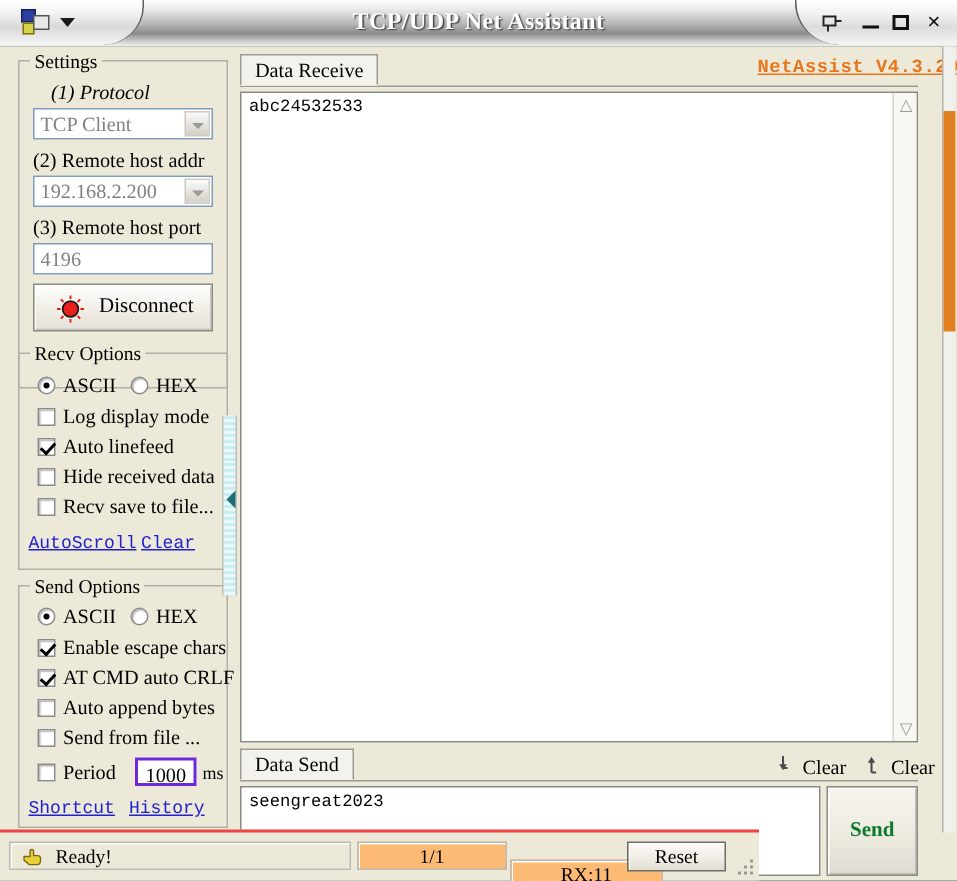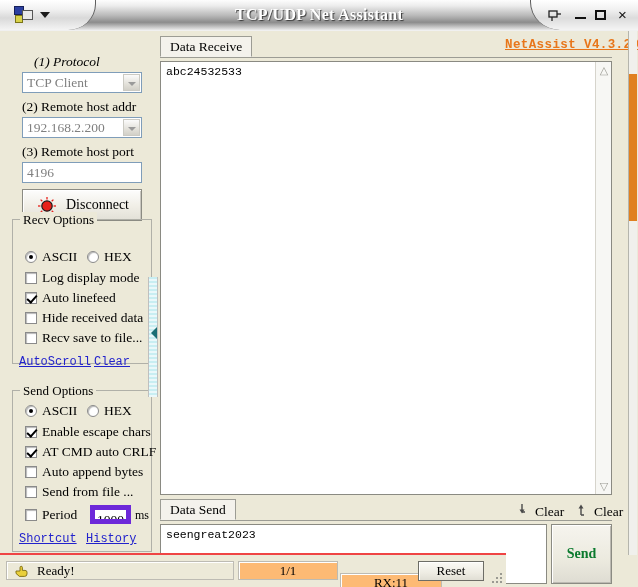--- a/index.html
+++ b/index.html
@@ -328,20 +328,23 @@
         <span class="min-bar"></span>
       </div>
     <div class="tb-btn tb-max">
         <span class="max-box"></span>
       </div>
     <div class="tb-btn tb-close">×</div>
   </div>
 
   <div class="client">
 
+    <div class="group" style="left:12px; top:9px; width:140px; height:219px;">
+      <span class="legend">Settings</span>
+    </div>
     <div class="fieldlabel" style="left:34px; top:23px;font-style:italic;">(1) Protocol</div>
     <div class="combo" style="left:22px; top:41px; width:120px; height:21px;">
       <span>TCP Client</span>
       <span class="arrowbtn"></span>
     </div>
     <div class="fieldlabel" style="left:22px; top:68px;">(2) Remote host addr</div>
     <div class="combo" style="left:22px; top:86px; width:120px; height:21px;">
       <span>192.168.2.200</span>
       <span class="arrowbtn"></span>
     </div>
@@ -359,21 +362,21 @@
             <line x1="3.6" y1="3.6" x2="5.3" y2="5.3"></line>
               <line x1="14.7" y1="14.7" x2="16.4" y2="16.4"></line>
             <line x1="16.4" y1="3.6" x2="14.7" y2="5.3"></line>
               <line x1="5.3" y1="14.7" x2="3.6" y2="16.4"></line>
           </g>
         </svg>
       </span>
       <span style="position:absolute; left:43px; top:7px;">Disconnect</span>
     </div>
 
-    <div class="group" style="left:12px; top:188px; width:140px; height:145px;">
+    <div class="group" style="left:12px; top:204px; width:140px; height:145px;">
       <span class="legend">Recv Options</span>
     </div>
     <div class="radio on" style="left:25px; top:218px;">
       <span class="dot"></span>
       <span class="lbl">ASCII</span>
     </div>
     <div class="radio" style="left:87px; top:218px;">
       <span class="dot"></span>
       <span class="lbl">HEX</span>
     </div>
@@ -420,21 +423,21 @@
       <span class="lbl">Auto append bytes</span>
     </div>
     <div class="checkbox" style="left:25px; top:453px;">
       <span class="box"></span>
       <span class="lbl">Send from file ...</span>
     </div>
     <div class="checkbox" style="left:25px; top:476px;">
       <span class="box"></span>
       <span class="lbl">Period</span>
     </div>
-    <div class="textbox" style="left:90px; top:474px; width:41px; height:19px; color:#000; text-align:center; padding-left:0; line-height:17px; border:5px solid #6d28d9;">1000</div>
+    <div class="textbox" style="left:90px; top:474px; width:41px; height:19px; color:#000; text-align:center; padding-left:0; line-height:17px; border:2px solid #6d28d9;">1000</div>
     <div class="fieldlabel" style="left:135px; top:477px; font-size:12px;">ms</div>
     <div class="link" style="left:19px; top:501px;">Shortcut</div>
     <div class="link" style="left:86px; top:501px;">History</div>
 
     <div class="splitter">
       <span class="chev"></span>
     </div>
 
     <div class="tabstrip" style="left:160px; top:5px; width:452px; height:22px;">
       <div class="tab">Data Receive</div>

